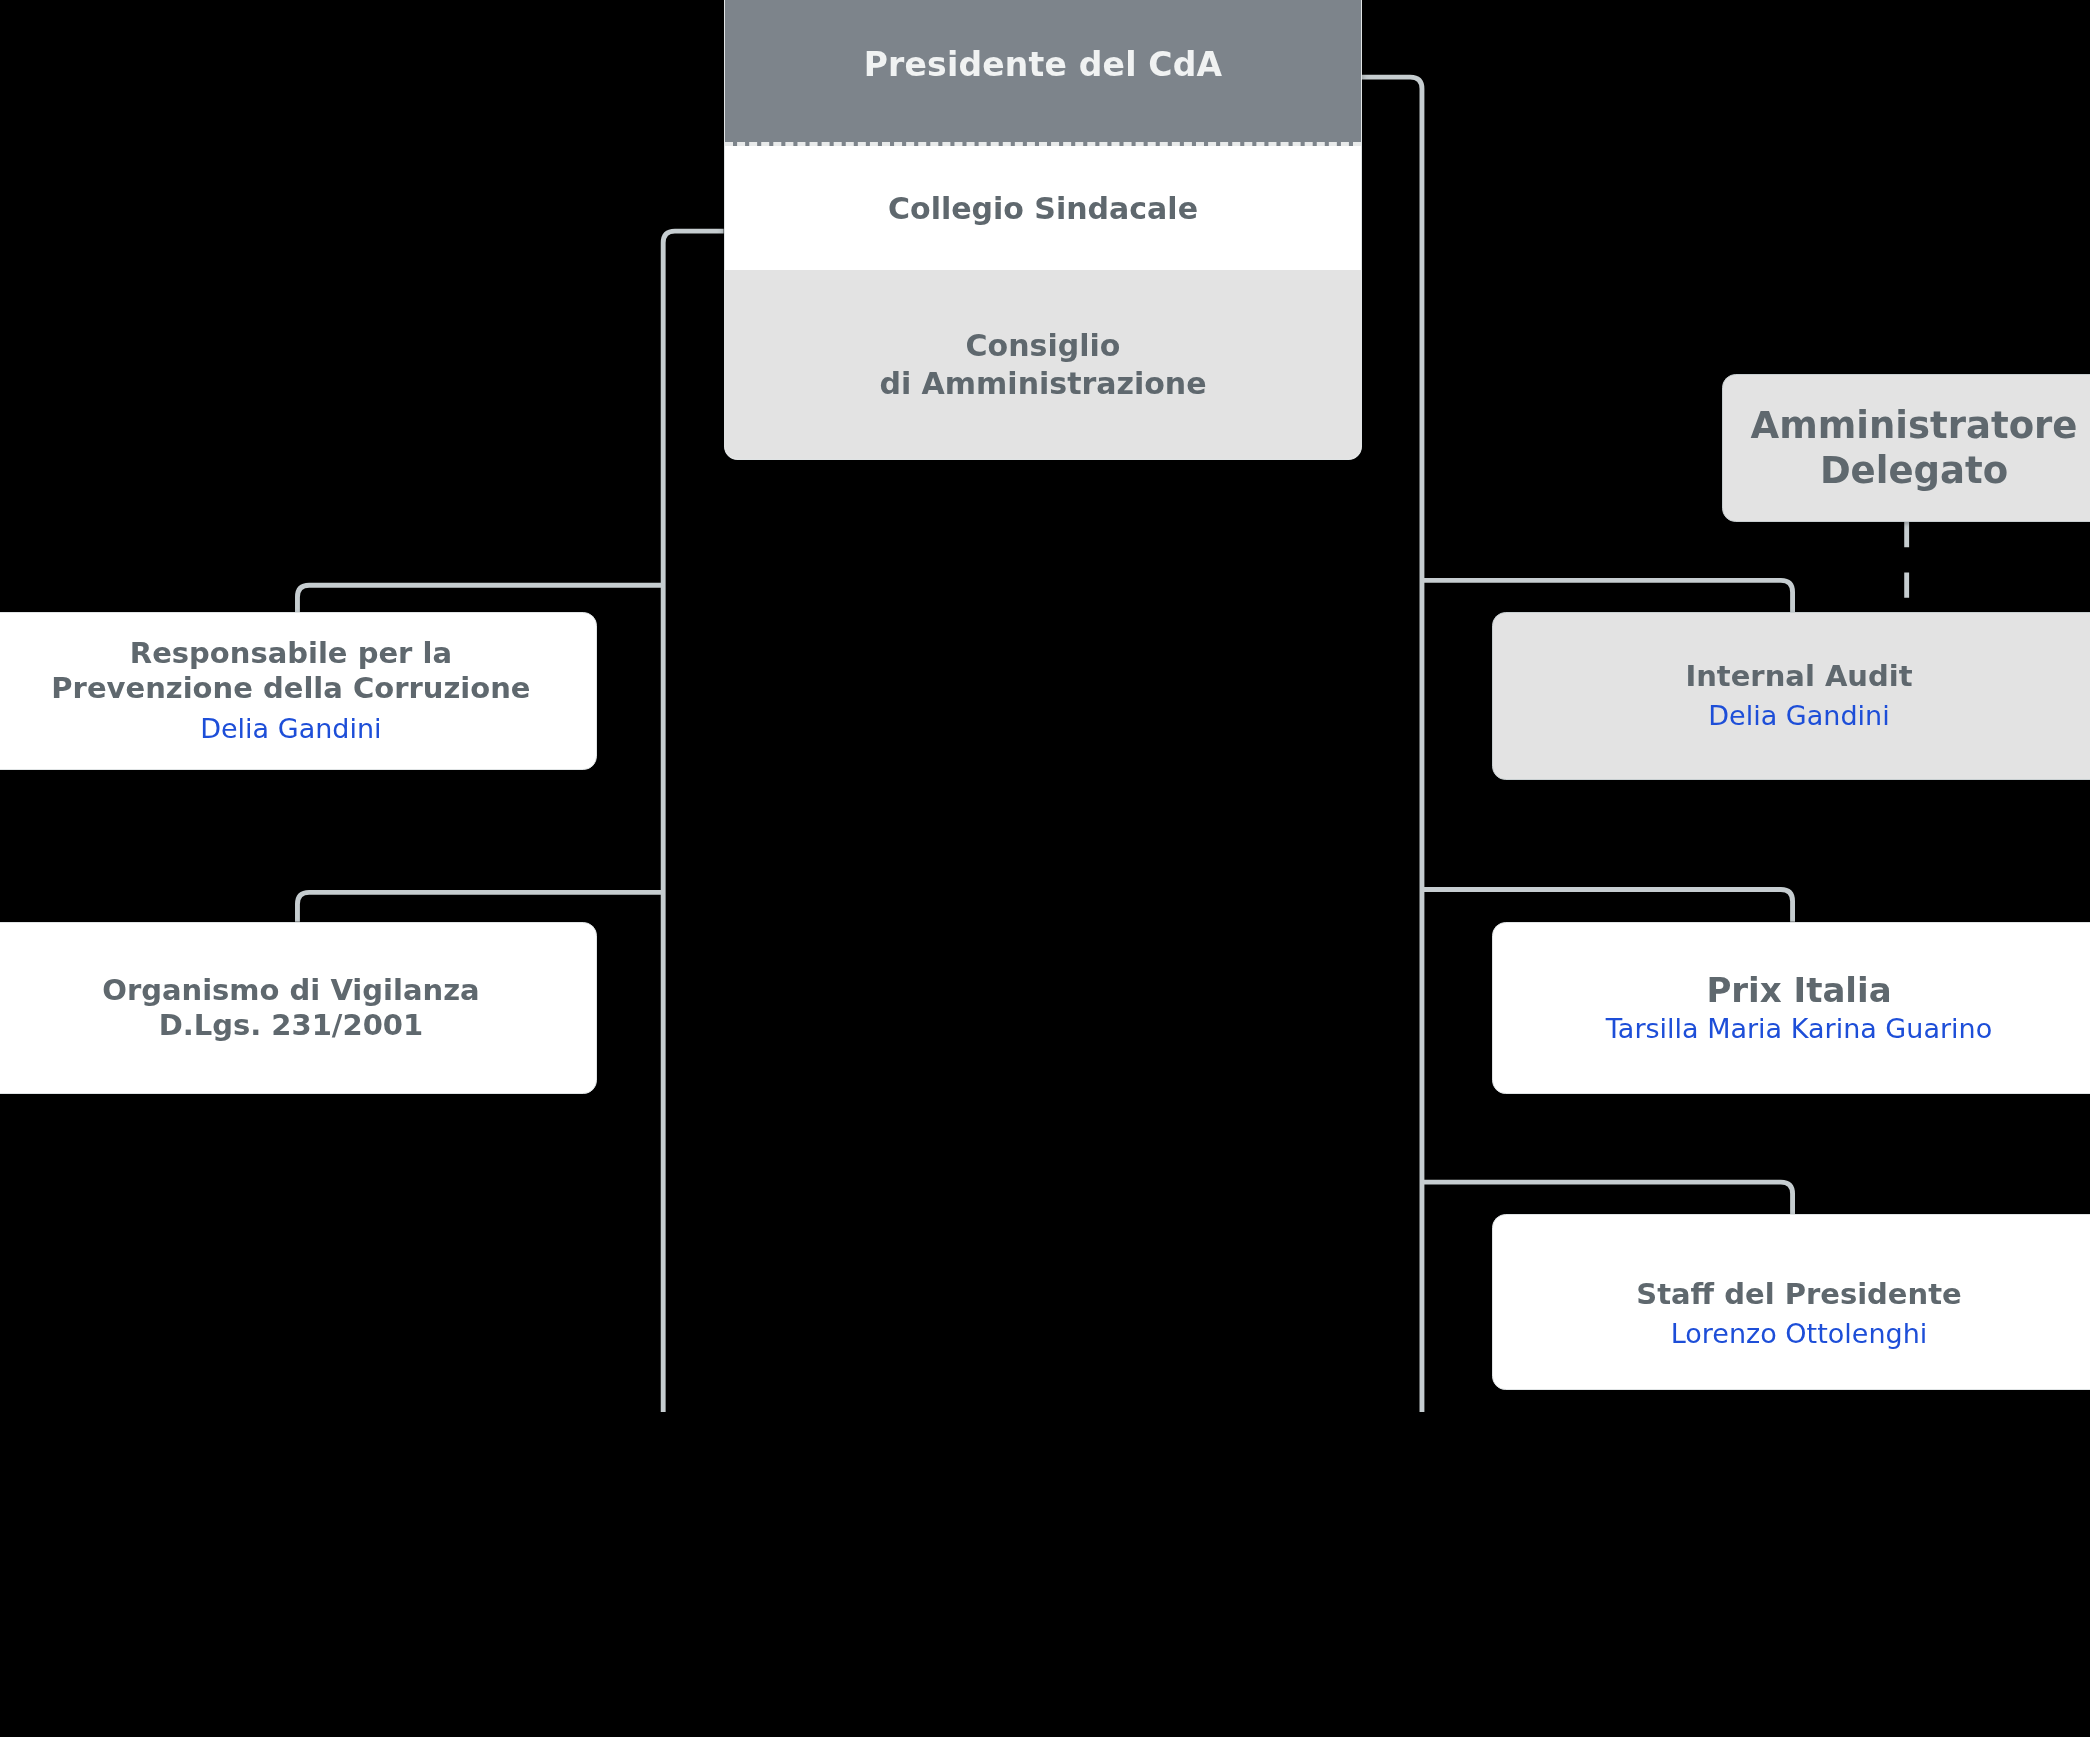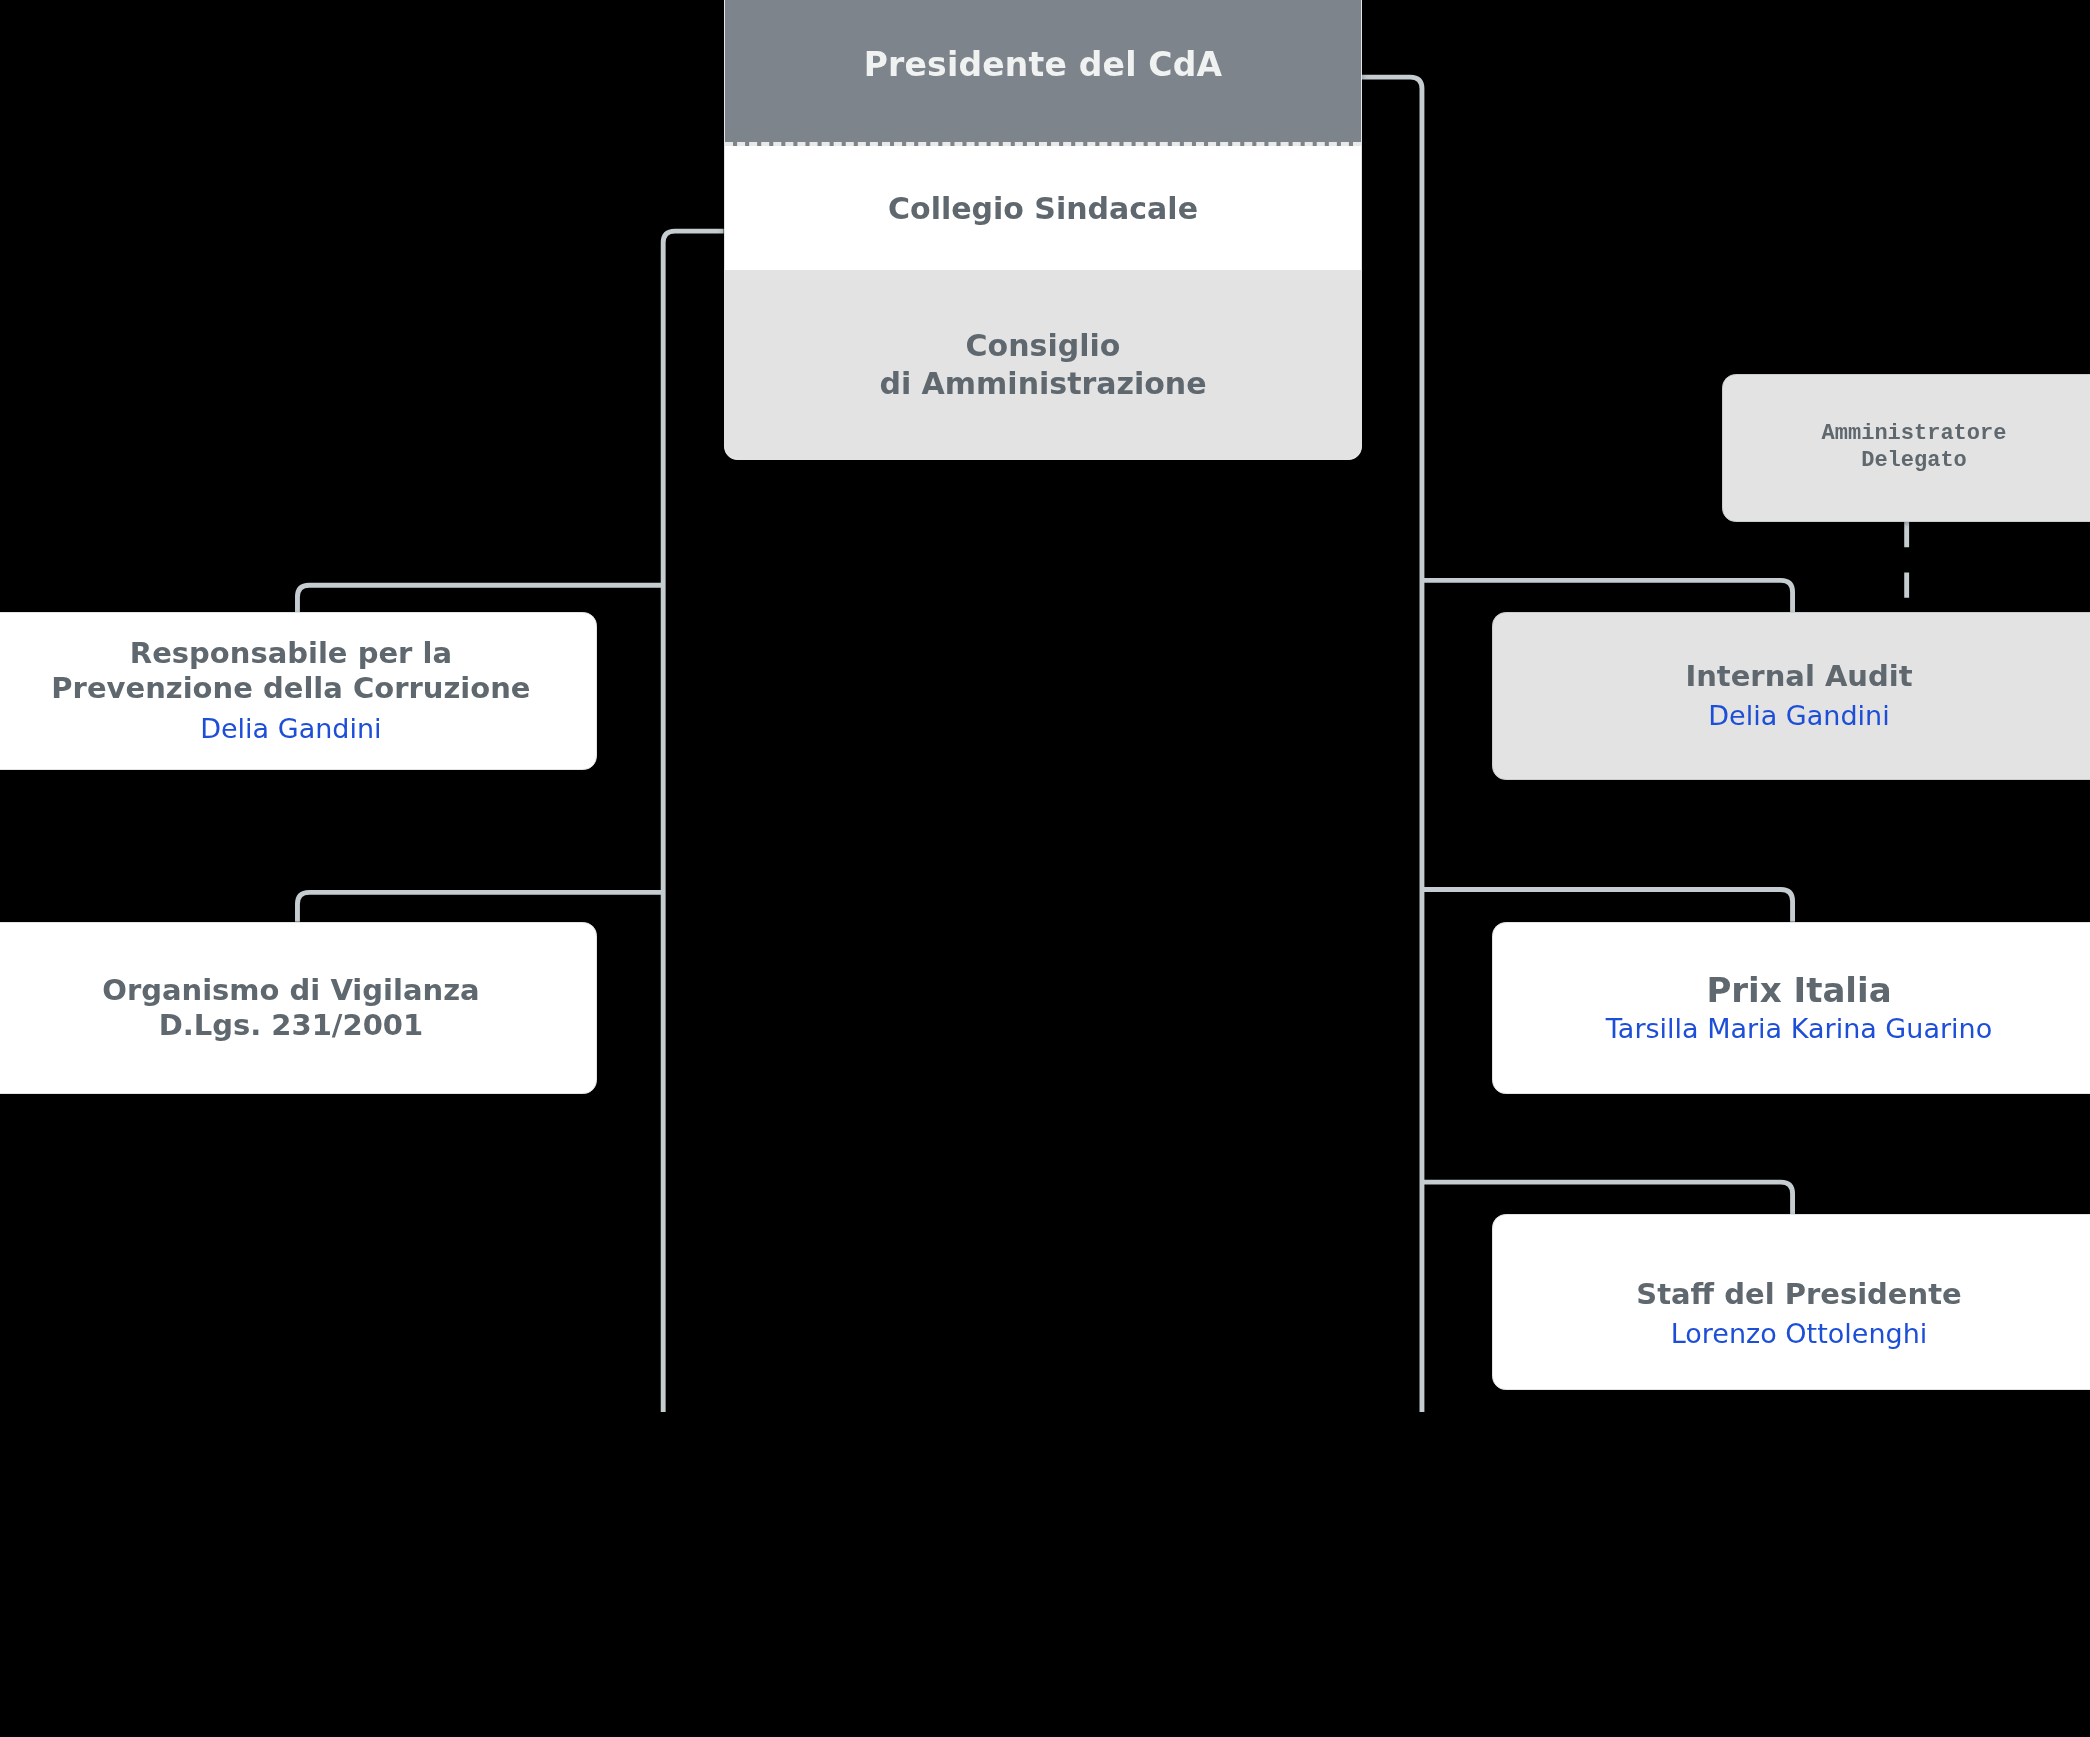--- a/index.html
+++ b/index.html
@@ -132,21 +132,21 @@
   #node-odv {
     left: -15.6px; top: 922px; width: 613px; height: 172px;
     padding: 0 17.6px;
   }
   #node-odv .title { font-size: 29px; }
 
   #node-ad {
     left: 1722px; top: 374px; width: 384px; height: 148px;
     padding: 0 17.6px;
   }
-  #node-ad .title { font-size: 22px; font-family: Liberation Mono, monospace; }
+  #node-ad .title { font-size: 37px; }
 
   #node-ia {
     left: 1492px; top: 612px; width: 614px; height: 168px;
     padding: 0 17.6px;
   }
   #node-ia .title { font-size: 29px; }
   #node-ia .person { font-size: 27px; margin-top: 3.9px; }
 
   #node-prix {
     left: 1492px; top: 922px; width: 614px; height: 172px;

